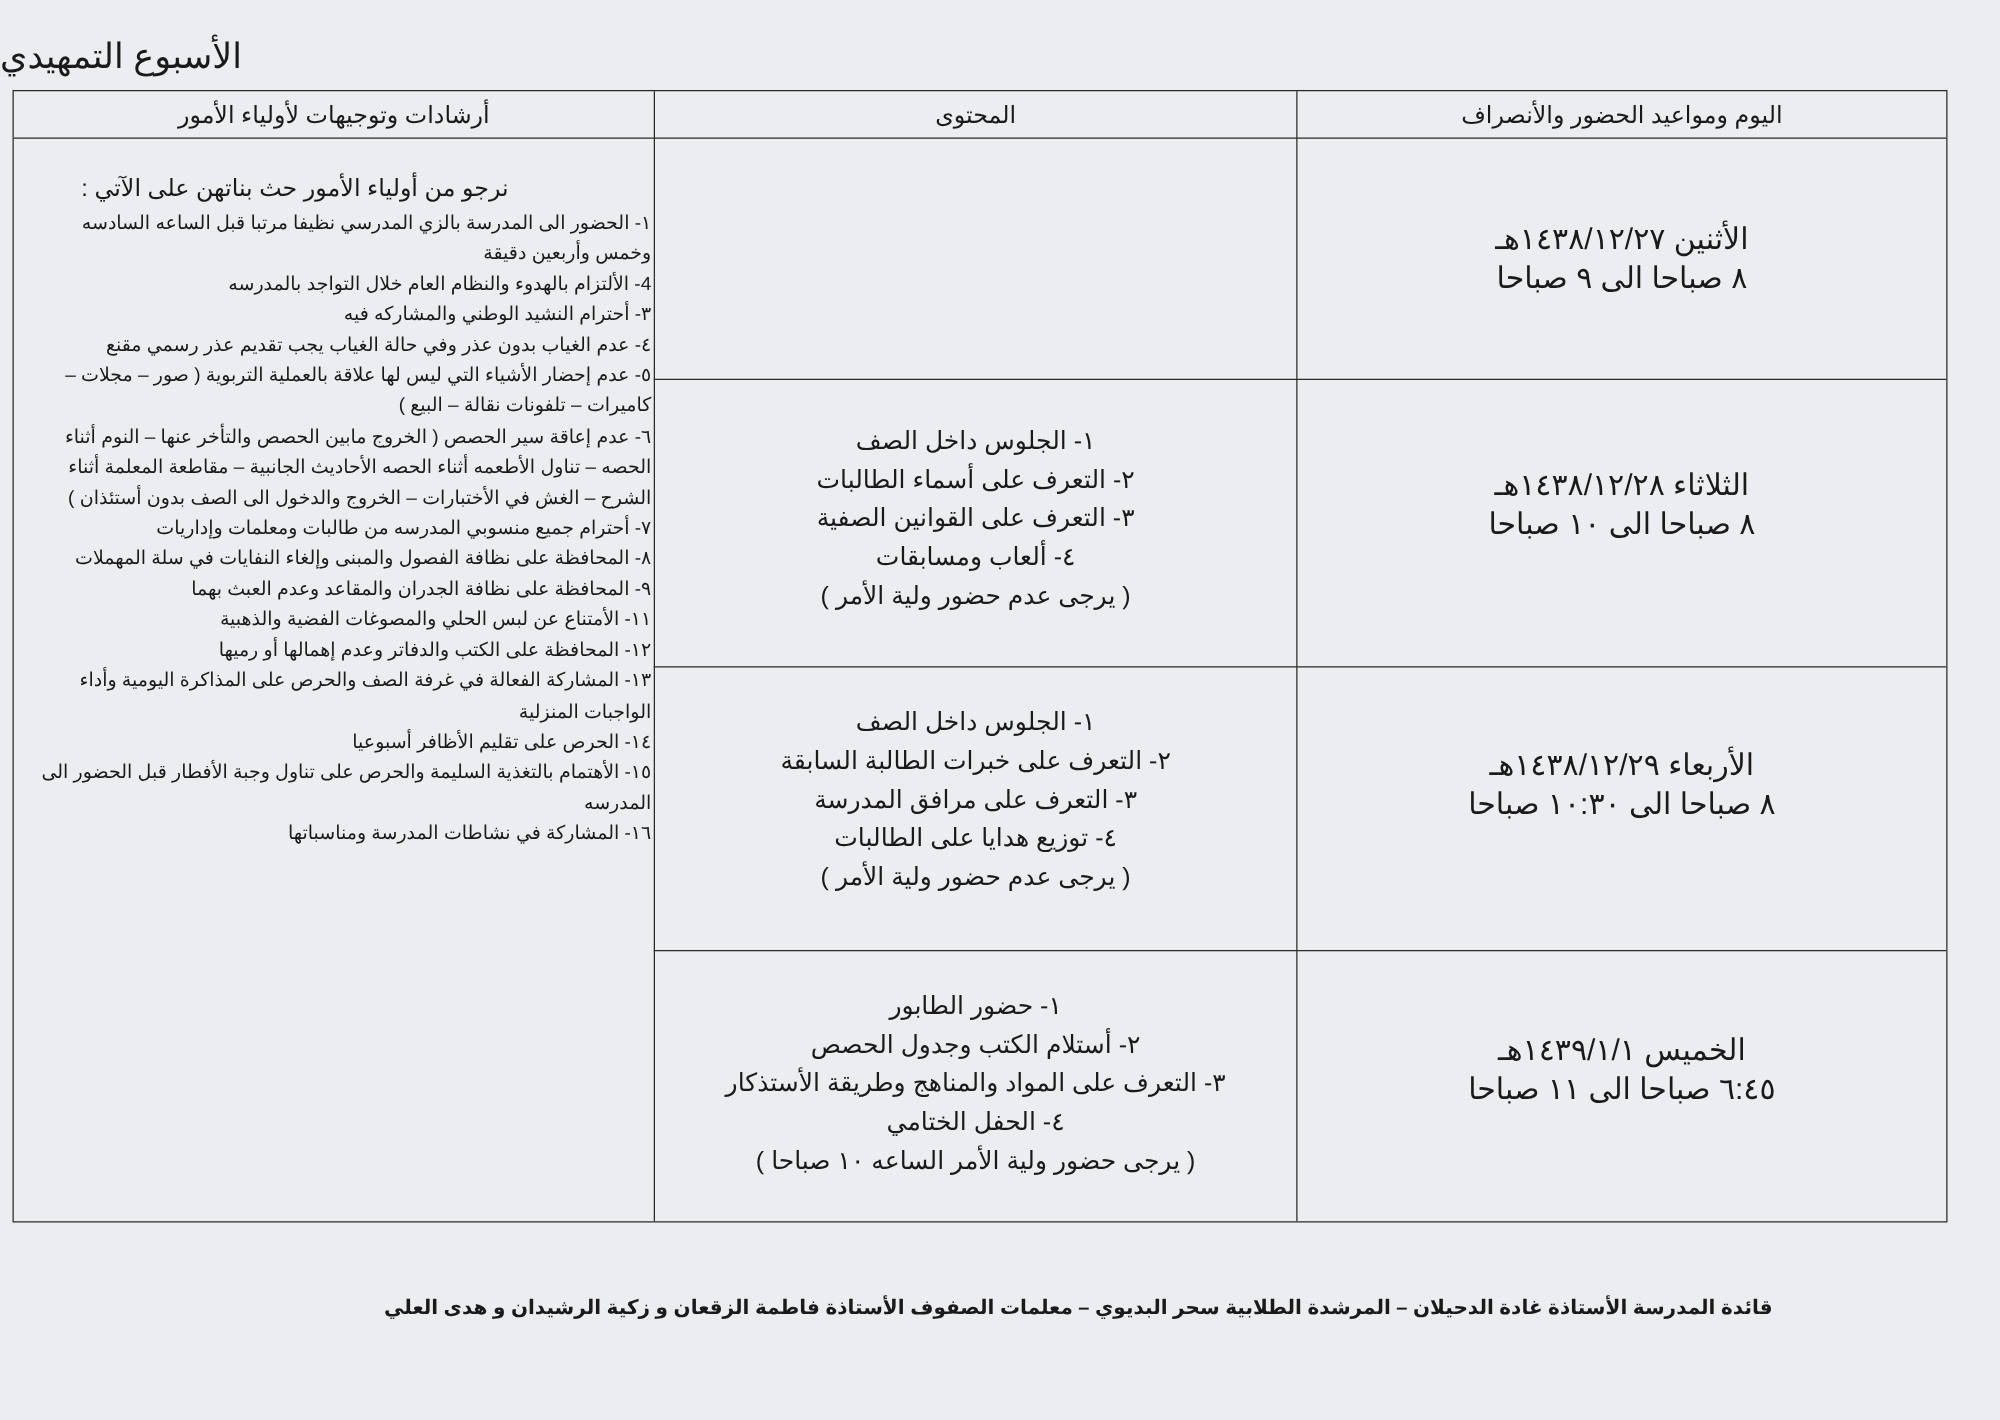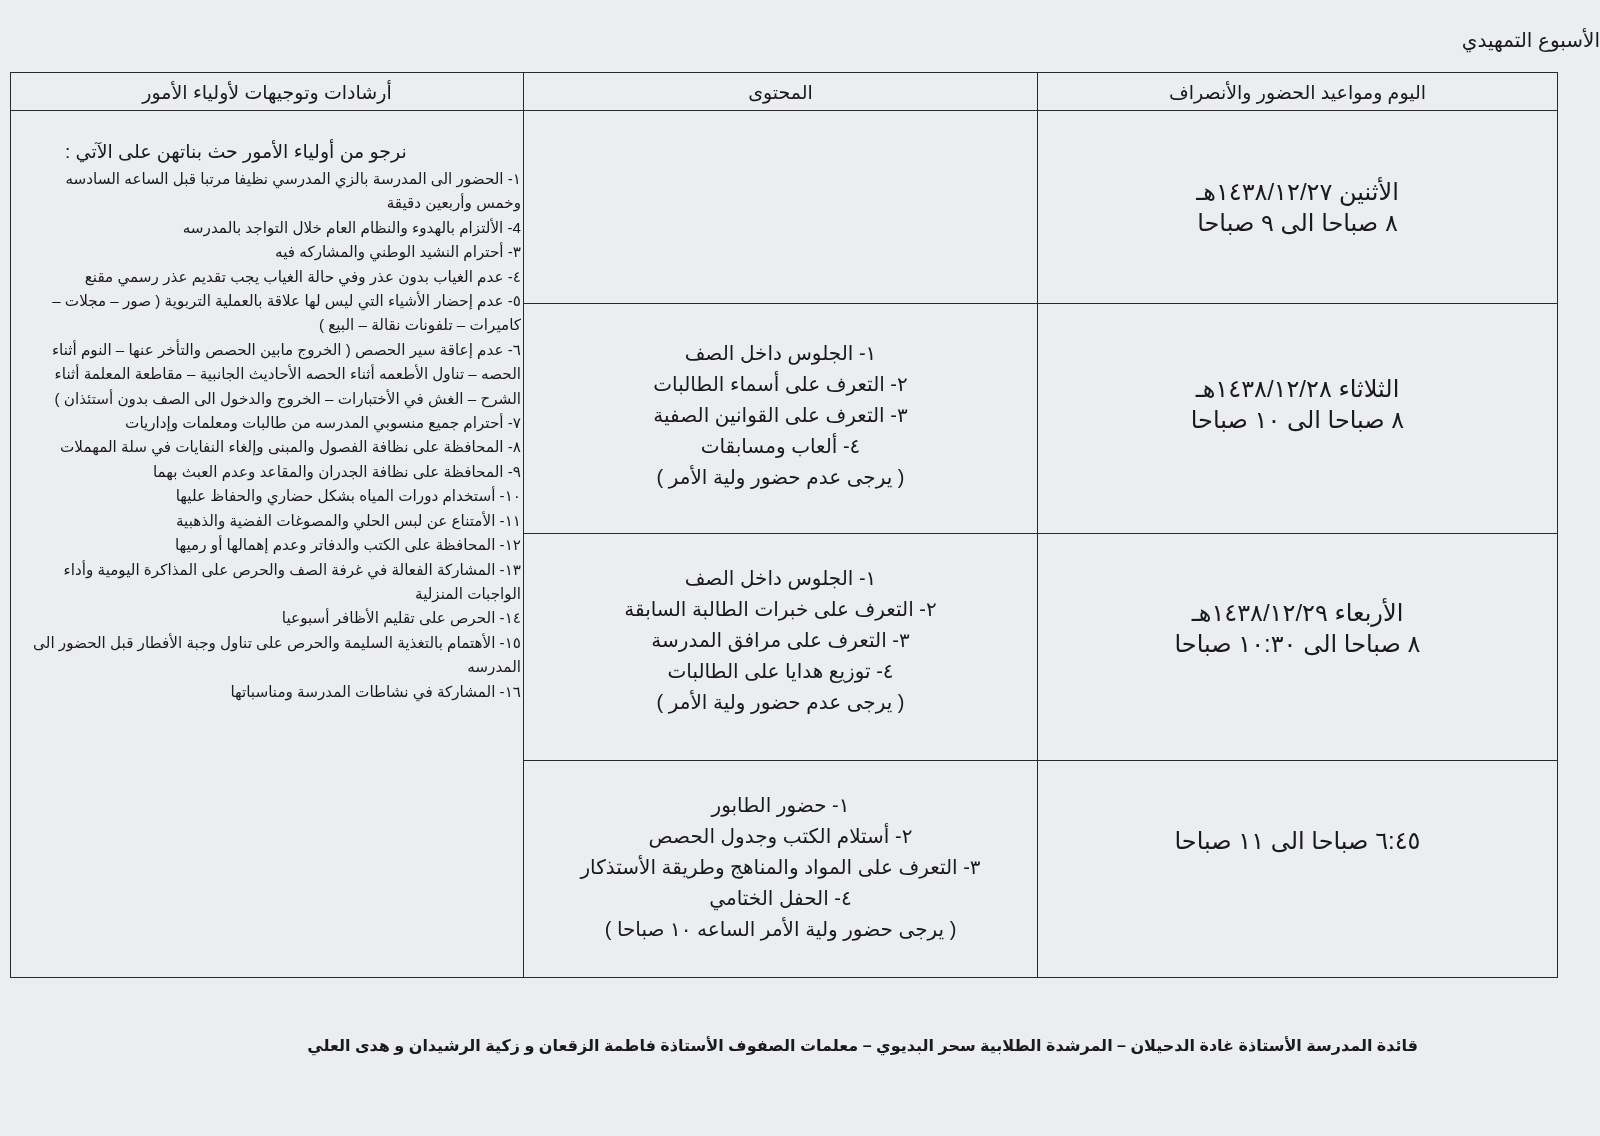--- a/index.html
+++ b/index.html
@@ -5,21 +5,21 @@
   html, body { margin: 0; padding: 0; }
   body {
     width: 1600px; height: 1136px; overflow: hidden;
     background: #ecedf1;
     font-family: "Liberation Sans", "DejaVu Sans", sans-serif;
     color: #1a1a1a;
     position: relative;
   }
   .page-title {
     position: absolute; top: 28px; left: 0; width: 1600px;
-    text-align: right; font-size: 20px; direction: rtl;
+    text-align: left; font-size: 28px; direction: rtl;
   }
   .sched-table {
     position: absolute; left: 10px; top: 72px;
     width: 1548px; height: 906px;
     border: 1.5px solid #2a2a2a;
     box-sizing: border-box;
   }
   .col-line { position: absolute; top: 0; bottom: 0; width: 0; border-left: 1.5px solid #2a2a2a; }
   .row-line { position: absolute; height: 0; border-top: 1.5px solid #2a2a2a; }
   .hdr {
@@ -86,20 +86,21 @@
   </div>
   <div class="cell" style="left:513px;width:513px;top:490px">
     <div>١- الجلوس داخل الصف</div>
     <div>٢- التعرف على خبرات الطالبة السابقة</div>
     <div>٣- التعرف على مرافق المدرسة</div>
     <div>٤- توزيع هدايا على الطالبات</div>
     <div>( يرجى عدم حضور ولية الأمر )</div>
   </div>
 
   <div class="cell day-cell" style="left:1027px;width:519px;top:752px">
+    <div>الخميس ١٤٣٩/١/١هـ</div>
     <div>٦:٤٥ صباحا الى ١١ صباحا</div>
   </div>
   <div class="cell" style="left:513px;width:513px;top:717px">
     <div>١- حضور الطابور</div>
     <div>٢- أستلام الكتب وجدول الحصص</div>
     <div>٣- التعرف على المواد والمناهج وطريقة الأستذكار</div>
     <div>٤- الحفل الختامي</div>
     <div>( يرجى حضور ولية الأمر الساعه ١٠ صباحا )</div>
   </div>
 
@@ -107,21 +108,20 @@
     <div class="intro">نرجو من أولياء الأمور حث بناتهن على الآتي :</div>
     <span class="item">١- الحضور الى المدرسة بالزي المدرسي نظيفا مرتبا قبل الساعه السادسه وخمس وأربعين دقيقة</span>
     <span class="item">4- الألتزام بالهدوء والنظام العام خلال التواجد بالمدرسه</span>
     <span class="item">٣- أحترام النشيد الوطني والمشاركه فيه</span>
     <span class="item">٤- عدم الغياب بدون عذر وفي حالة الغياب يجب تقديم عذر رسمي مقنع</span>
     <span class="item">٥- عدم إحضار الأشياء التي ليس لها علاقة بالعملية التربوية ( صور – مجلات – كاميرات – تلفونات نقالة – البيع )</span>
     <span class="item">٦- عدم إعاقة سير الحصص ( الخروج مابين الحصص والتأخر عنها – النوم أثناء الحصه – تناول الأطعمه أثناء الحصه الأحاديث الجانبية – مقاطعة المعلمة أثناء الشرح – الغش في الأختبارات – الخروج والدخول الى الصف بدون أستئذان )</span>
     <span class="item">٧- أحترام جميع منسوبي المدرسه من طالبات ومعلمات وإداريات</span>
     <span class="item">٨- المحافظة على نظافة الفصول والمبنى وإلغاء النفايات في سلة المهملات</span>
     <span class="item">٩- المحافظة على نظافة الجدران والمقاعد وعدم العبث بهما</span>
-    <span class="item">١٠- أستخدام دورات المياه بشكل حضاري والحفاظ عليها</span>
     <span class="item">١١- الأمتناع عن لبس الحلي والمصوغات الفضية والذهبية</span>
     <span class="item">١٢- المحافظة على الكتب والدفاتر وعدم إهمالها أو رميها</span>
     <span class="item">١٣- المشاركة الفعالة في غرفة الصف والحرص على المذاكرة اليومية وأداء الواجبات المنزلية</span>
     <span class="item">١٤- الحرص على تقليم الأظافر أسبوعيا</span>
     <span class="item">١٥- الأهتمام بالتغذية السليمة والحرص على تناول وجبة الأفطار قبل الحضور الى المدرسه</span>
     <span class="item">١٦- المشاركة في نشاطات المدرسة ومناسباتها</span>
   </div>
 </div>
 
 <div class="footer">قائدة المدرسة الأستاذة غادة الدحيلان – المرشدة الطلابية سحر البديوي – معلمات الصفوف الأستاذة فاطمة الزقعان و زكية الرشيدان و هدى العلي</div>

